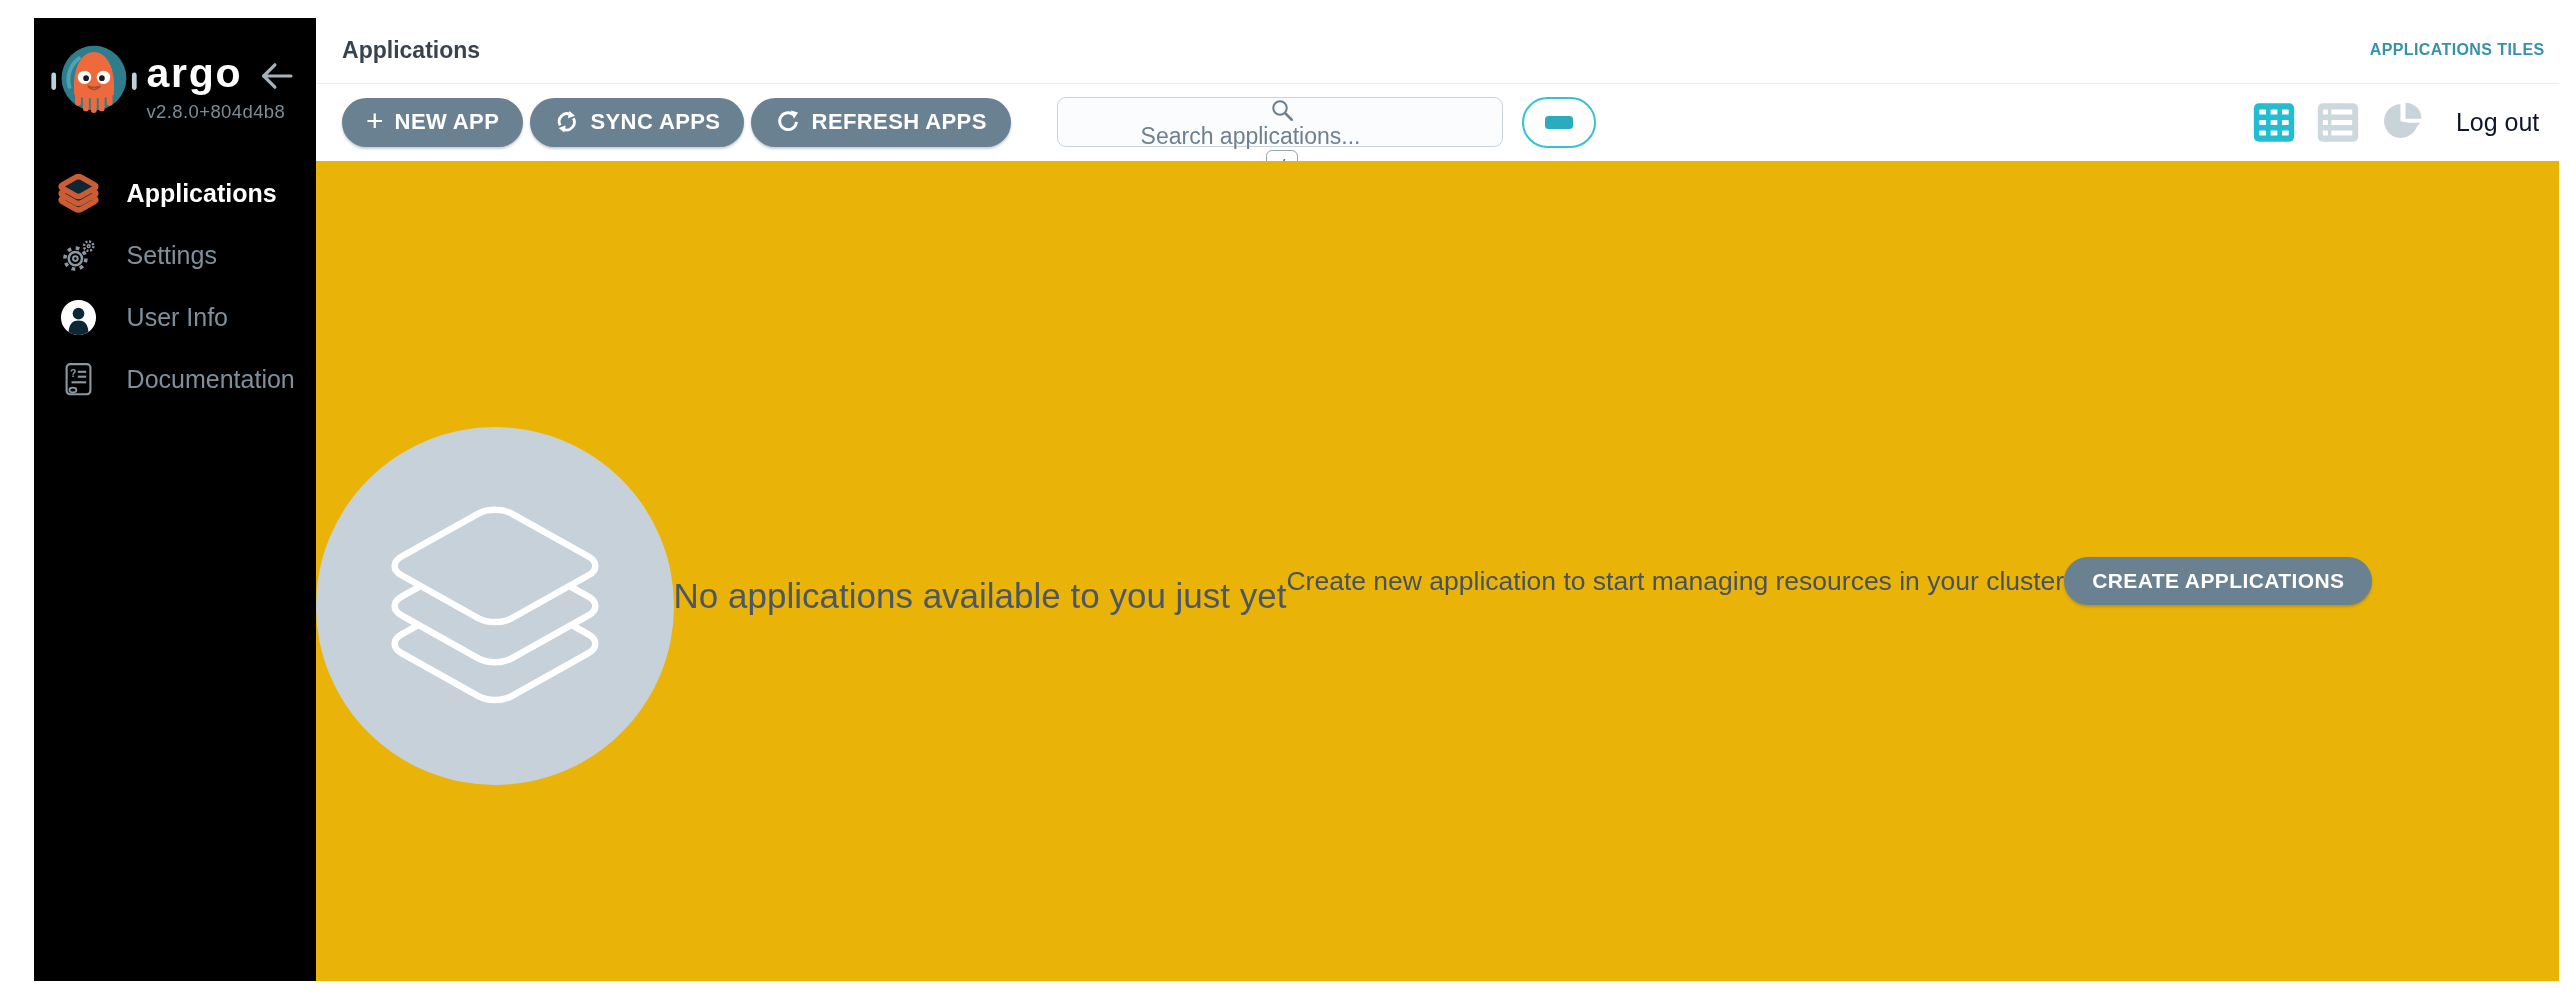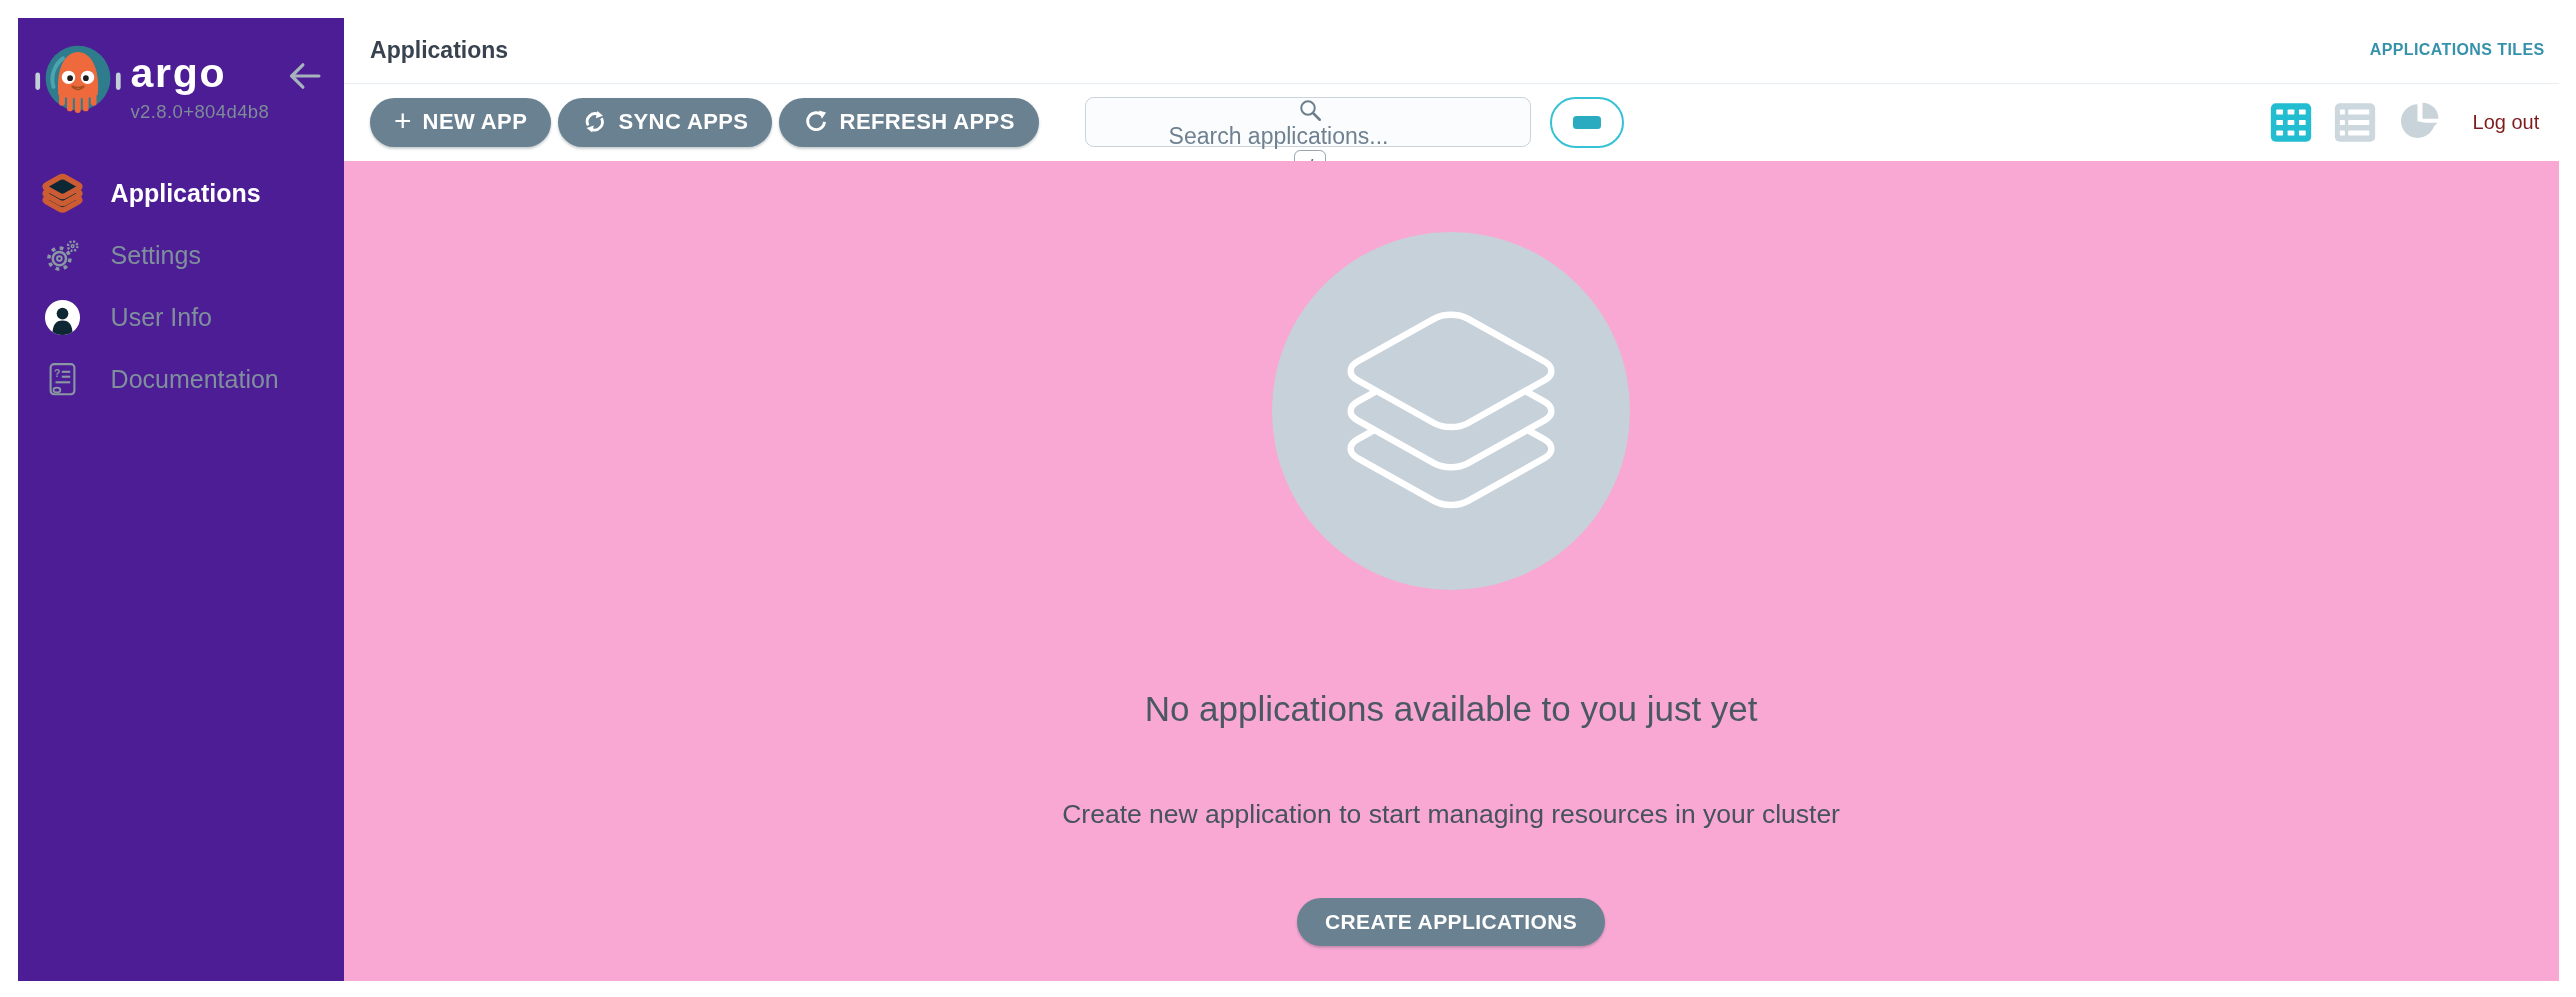--- a/index.html
+++ b/index.html
@@ -2,21 +2,21 @@
 <html style="font-size:14px"><head>
 <meta charset="utf-8">
 <style>
   * { margin:0; padding:0; box-sizing:border-box; }
   html,body { width:2576px; height:998px; background:#ffffff; overflow:hidden;
               font-family:"Liberation Sans", sans-serif; }
   .app { position:absolute; left:17.6px; top:17.6px; width:2541px; height:963px;
          display:flex; overflow:hidden; }
 
   
-  .sidebar { width:326px; flex:none; background:#4c1d95; position:relative; }
+  .sidebar { width:282px; flex:none; background:#000000; position:relative;margin-left:16px; }
   .logo-row { position:relative; height:124px; padding:23px 21px 0 16px;
               display:flex; align-items:flex-start; }
   .brand-block { margin-left:8.8px; padding-top:12.4px; }
   .brand-name { font-size:41px; font-weight:bold; color:#ffffff; line-height:1;
                 letter-spacing:1.8px; }
   .brand-version { font-size:18.5px; color:#7d8c96; margin-top:7px; letter-spacing:0.4px; }
   .collapse-btn { position:absolute; right:19.4px; top:42px; width:39px; height:32px;
                   cursor:pointer; background:none; border:none; }
   .nav { margin-top:21px; }
   .nav-item { display:flex; align-items:center; height:62px; padding-left:24px;
@@ -55,26 +55,26 @@
                     display:flex; align-items:center; justify-content:center; }
 
   .fav-toggle { margin-left:19.4px; width:74px; height:51px; border:2.6px solid #35c2d4;
                 border-radius:25.6px; background:#ffffff; flex:none; cursor:pointer;
                 display:flex; align-items:center; justify-content:center; }
   .fav-knob { width:28px; height:13.2px; border-radius:3.5px; background:#2aabc0; }
 
   .tb-spacer { flex:1; }
   .view-switch { display:flex; align-items:center; gap:22px; margin-right:14px; }
   .view-icon { cursor:pointer; display:flex; }
-  .logout { font-size:20px; color:#7f1d1d; margin-left:17px; padding-right:5.3px;
+  .logout { font-size:25px; color:#0f172a; margin-left:17px; padding-right:5.3px;
             cursor:pointer; text-decoration:none; }
 
   
-  .main { flex:1; background:#f9a8d4; display:flex; flex-direction:column;
-          align-items:center; overflow:hidden;gap:48px; }
+  .main { flex:1; background:#eab308; display:flex; 
+          align-items:center; overflow:hidden; }
   .empty-circle { width:358px; height:358px; border-radius:50%; background:#c7d1d9;
                   margin-top:71px; flex:none;
                   display:flex; align-items:center; justify-content:center; }
   .empty-title { margin-top:51px; font-size:35px; color:#4b5765; }
   .empty-sub { margin-top:22px; font-size:26.5px; color:#46525e; }
   .cta-btn { margin-top:20px; height:48px; border-radius:24px; background:#6a8191;
              color:#ffffff; font-size:21px; font-weight:bold; letter-spacing:0.4px;
              border:none; padding:0 28px; display:flex; align-items:center;
              box-shadow:0 1.8px 2.6px rgba(40,60,70,0.28); cursor:pointer;
              font-family:"Liberation Sans", sans-serif; }

